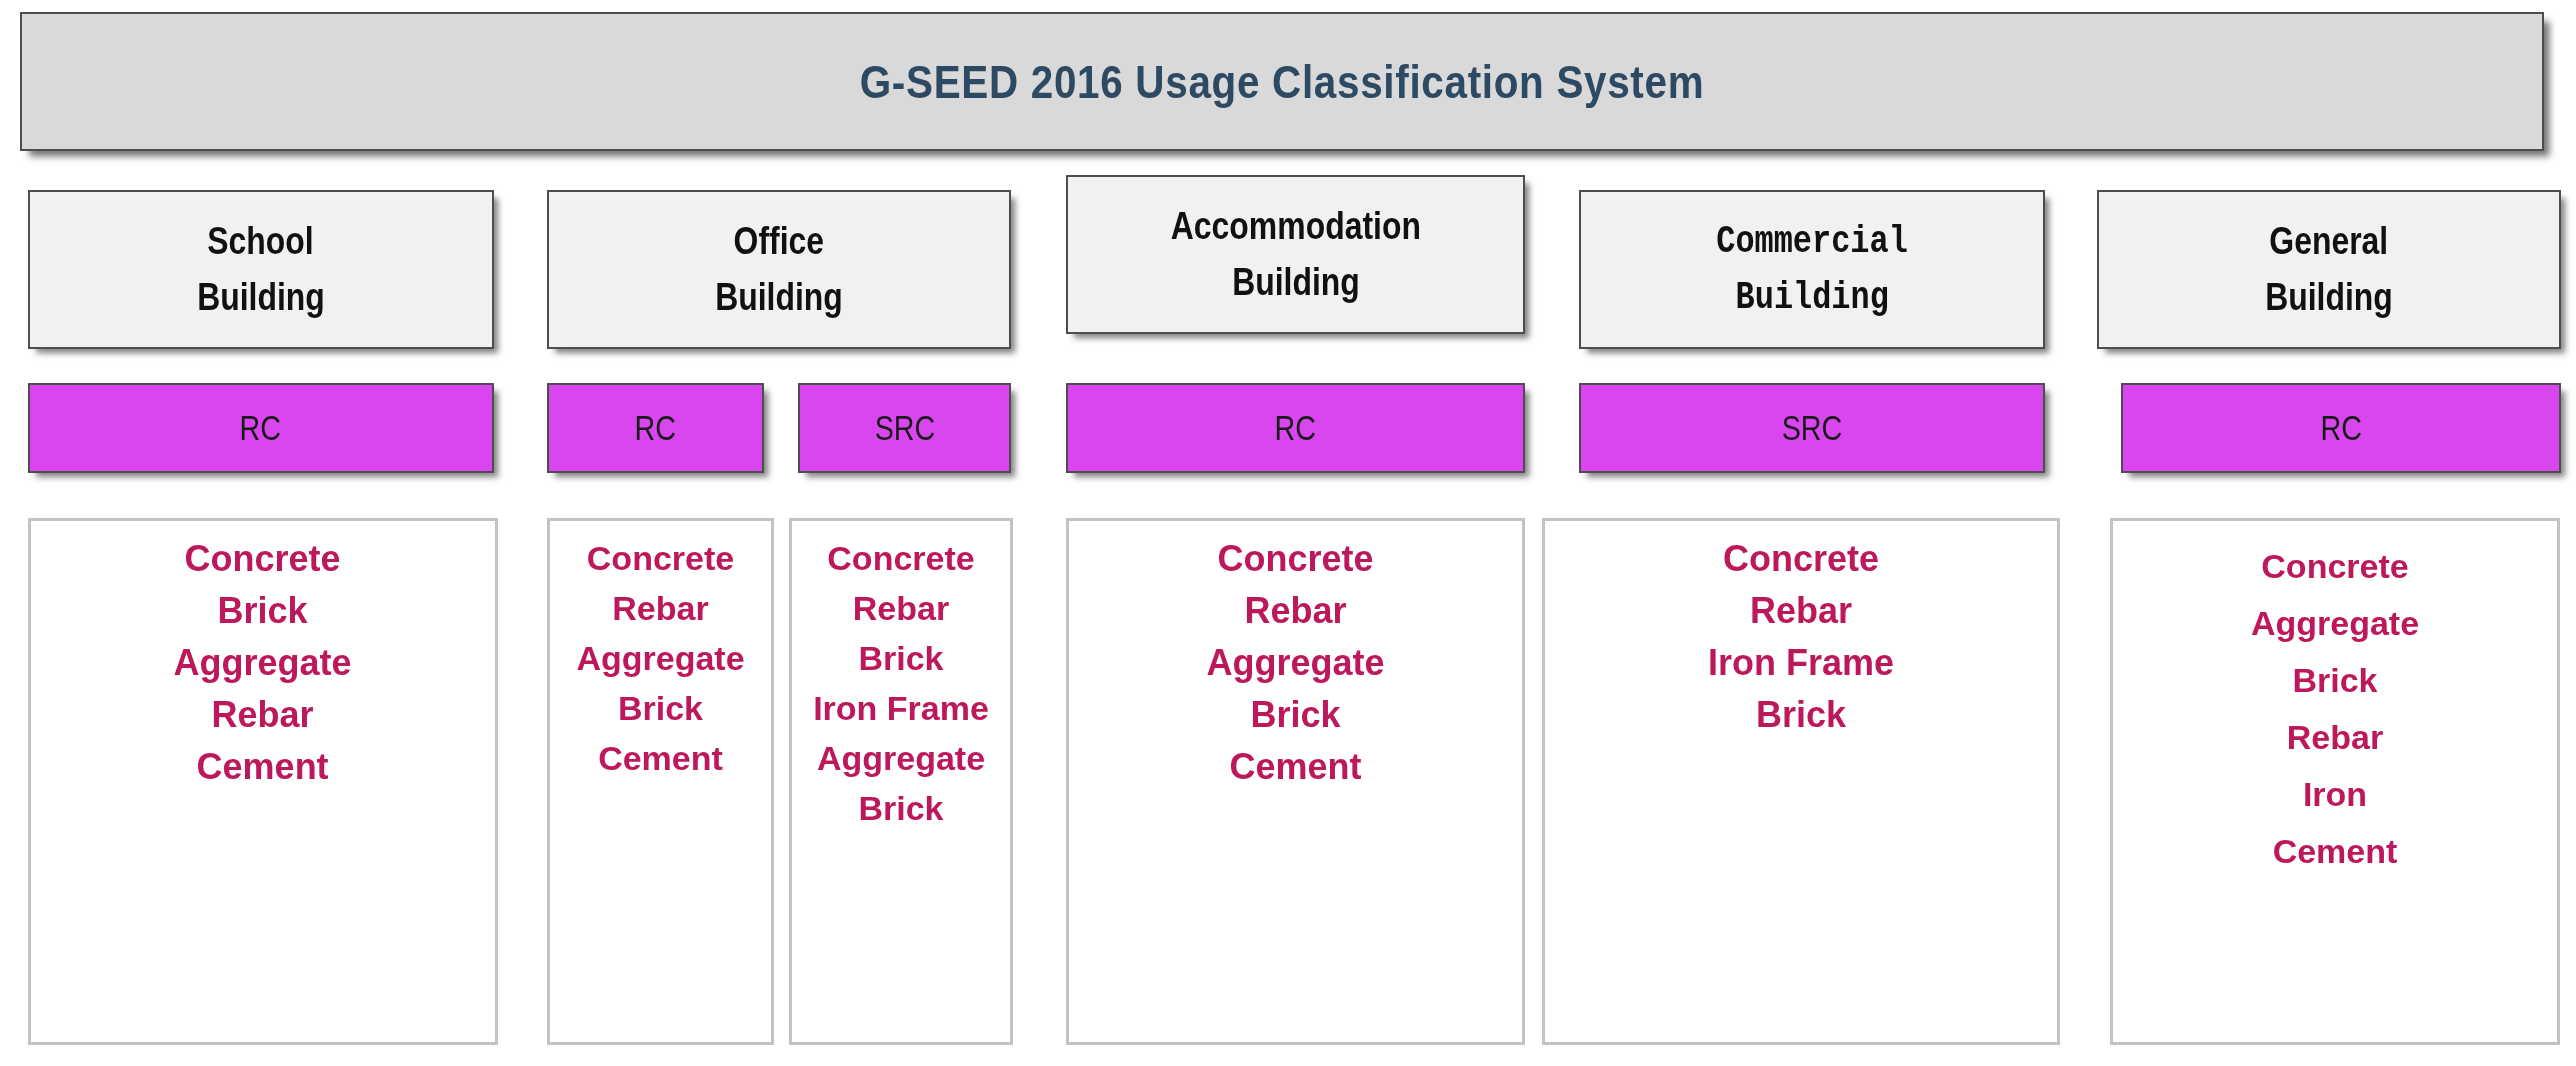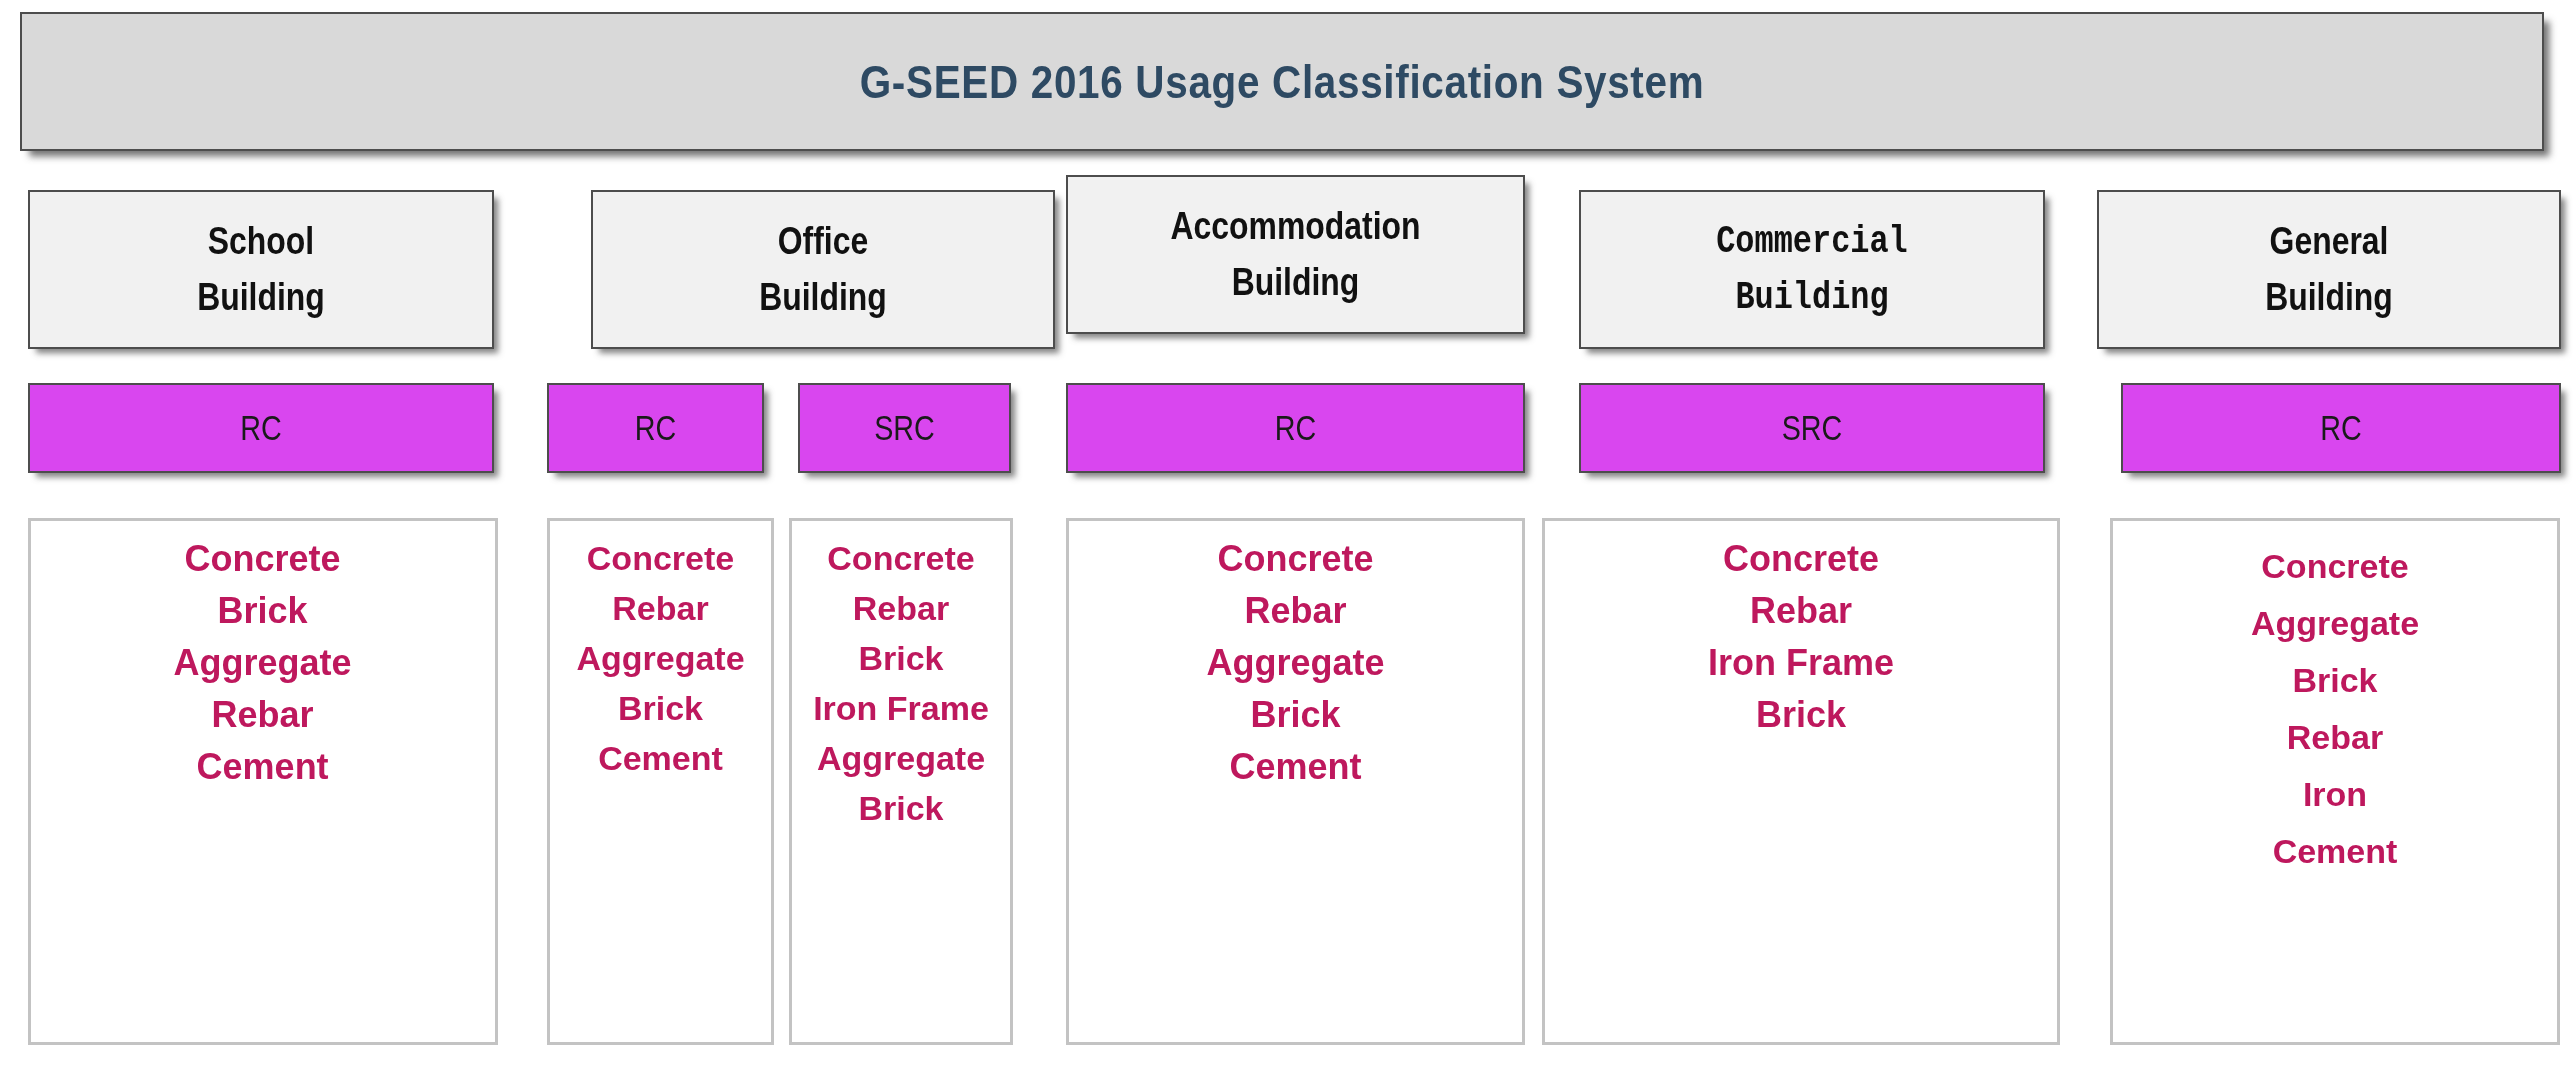--- a/index.html
+++ b/index.html
@@ -49,20 +49,21 @@
   }
 
   
   .box {
     position: absolute;
     box-sizing: border-box;
     border: 2.3px solid #4d4d4d;
     box-shadow: 6.9px 6.9px 6.1px -1.5px rgba(100,100,100,0.8);
     display: flex;
     flex-direction: column;
+    align-items: center;
     justify-content: center;
     text-align: center;
   }
   .usage-box {
     background: #f1f1f1;
   }
   .usage-box .line {
     color: #111111;
     font-weight: bold;
     font-size: 38px;
@@ -121,21 +122,21 @@
 
   <div class="title-bar">
     <div class="title-text">G-SEED 2016 Usage Classification System</div>
   </div>
 
   <div class="box usage-box" style="left:27.6px; top:190px; width:466px; height:159px;">
     <div class="line">School</div>
     <div class="line">Building</div>
   </div>
 
-  <div class="box usage-box" style="left:547px; top:190px; width:464px; height:159px;margin-left:44px;">
+  <div class="box usage-box" style="left:547px; top:190px; width:464px; height:159px;">
     <div class="line">Office</div>
     <div class="line">Building</div>
   </div>
 
   <div class="box usage-box" style="left:1066px; top:175px; width:459px; height:159px;">
     <div class="line">Accommodation</div>
     <div class="line">Building</div>
   </div>
 
   <div class="box usage-box" style="left:1579px; top:190px; width:466px; height:159px;font-family:Liberation Mono, monospace;">

